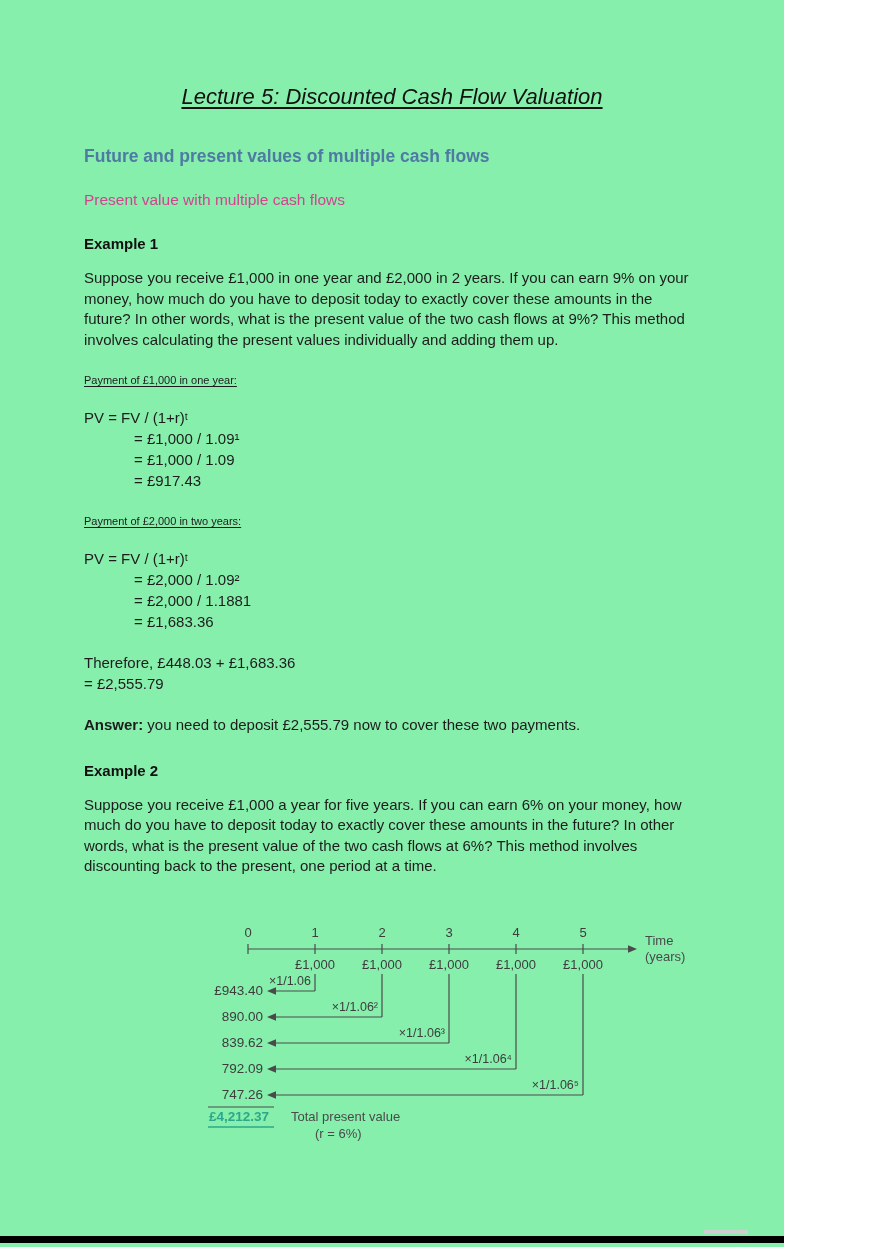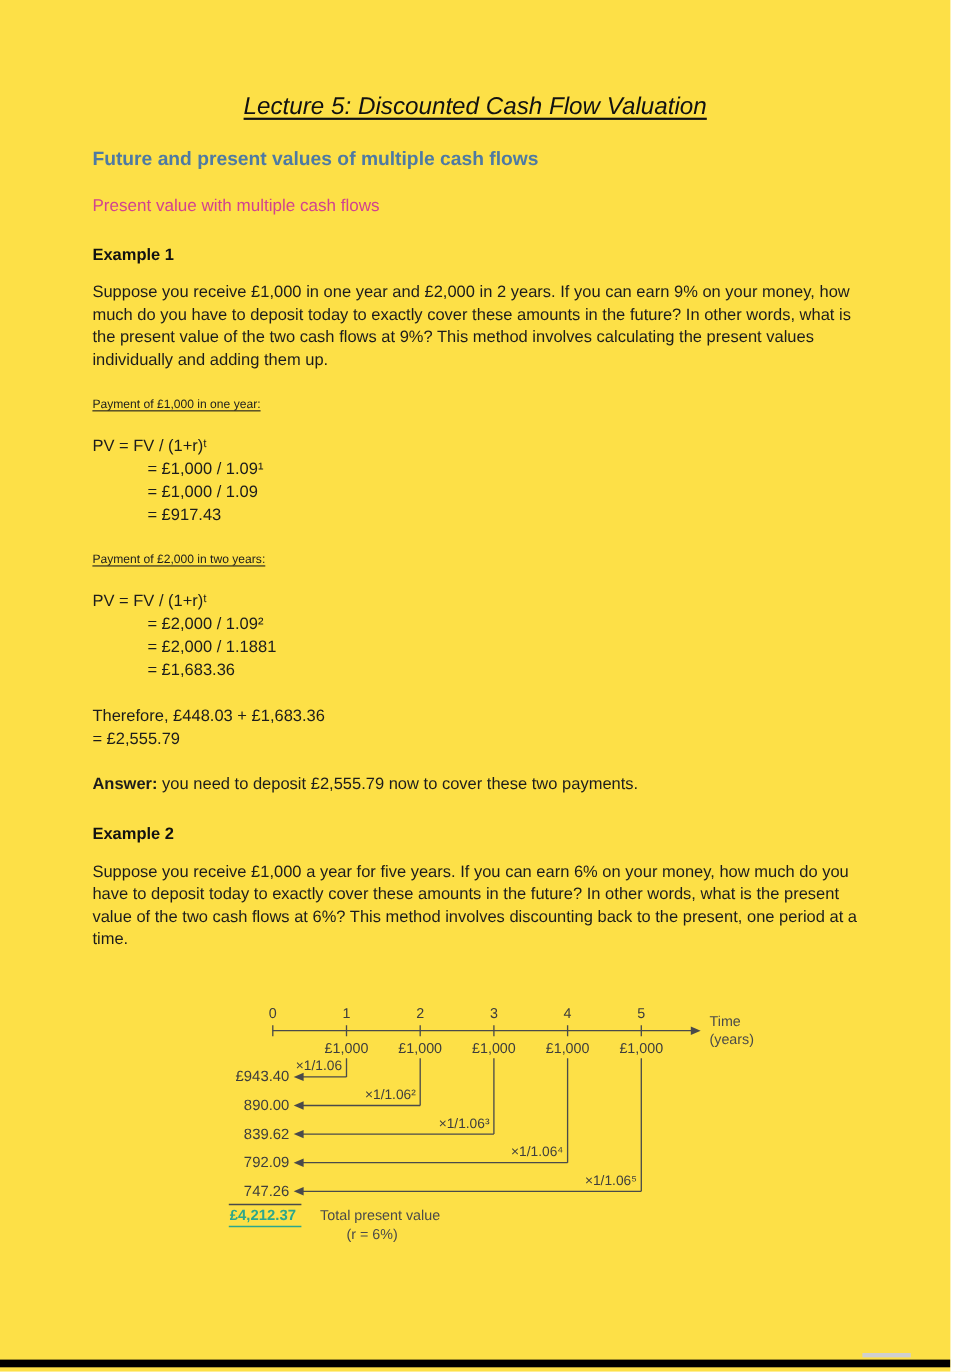--- a/index.html
+++ b/index.html
@@ -1,38 +1,38 @@
 <!DOCTYPE html>
 <html><head>
 <meta charset="utf-8">
 <style>
   html, body { margin: 0; padding: 0; background: #ffffff; }
   .page {
     position: relative;
-    width: 864px;
+    width: 784px;
     height: 1247px;
-    background: #fde047;
+    background: #86efac;
     overflow: hidden;
     font-family: "Liberation Sans", sans-serif;
     color: #1c1c1c;
   }
   .content { padding: 0 84px; }
 
   .title {
     margin: 84px 0 0 0;
     text-align: center;
     font-size: 22px;
     font-style: italic;
     font-weight: 500;
     text-decoration: underline;
     text-underline-offset: 3px;
     color: #111;
   }
   .section-heading {
-    margin: 24px 0 0 0;
+    margin: 36px 0 0 0;
     font-size: 17.5px;
     font-weight: 700;
     color: #4e7aa3;
   }
   .subsection-link {
     margin-top: 24px;
     font-size: 15.5px;
     color: #d2438f;
     text-underline-offset: 2px;
     cursor: pointer;

